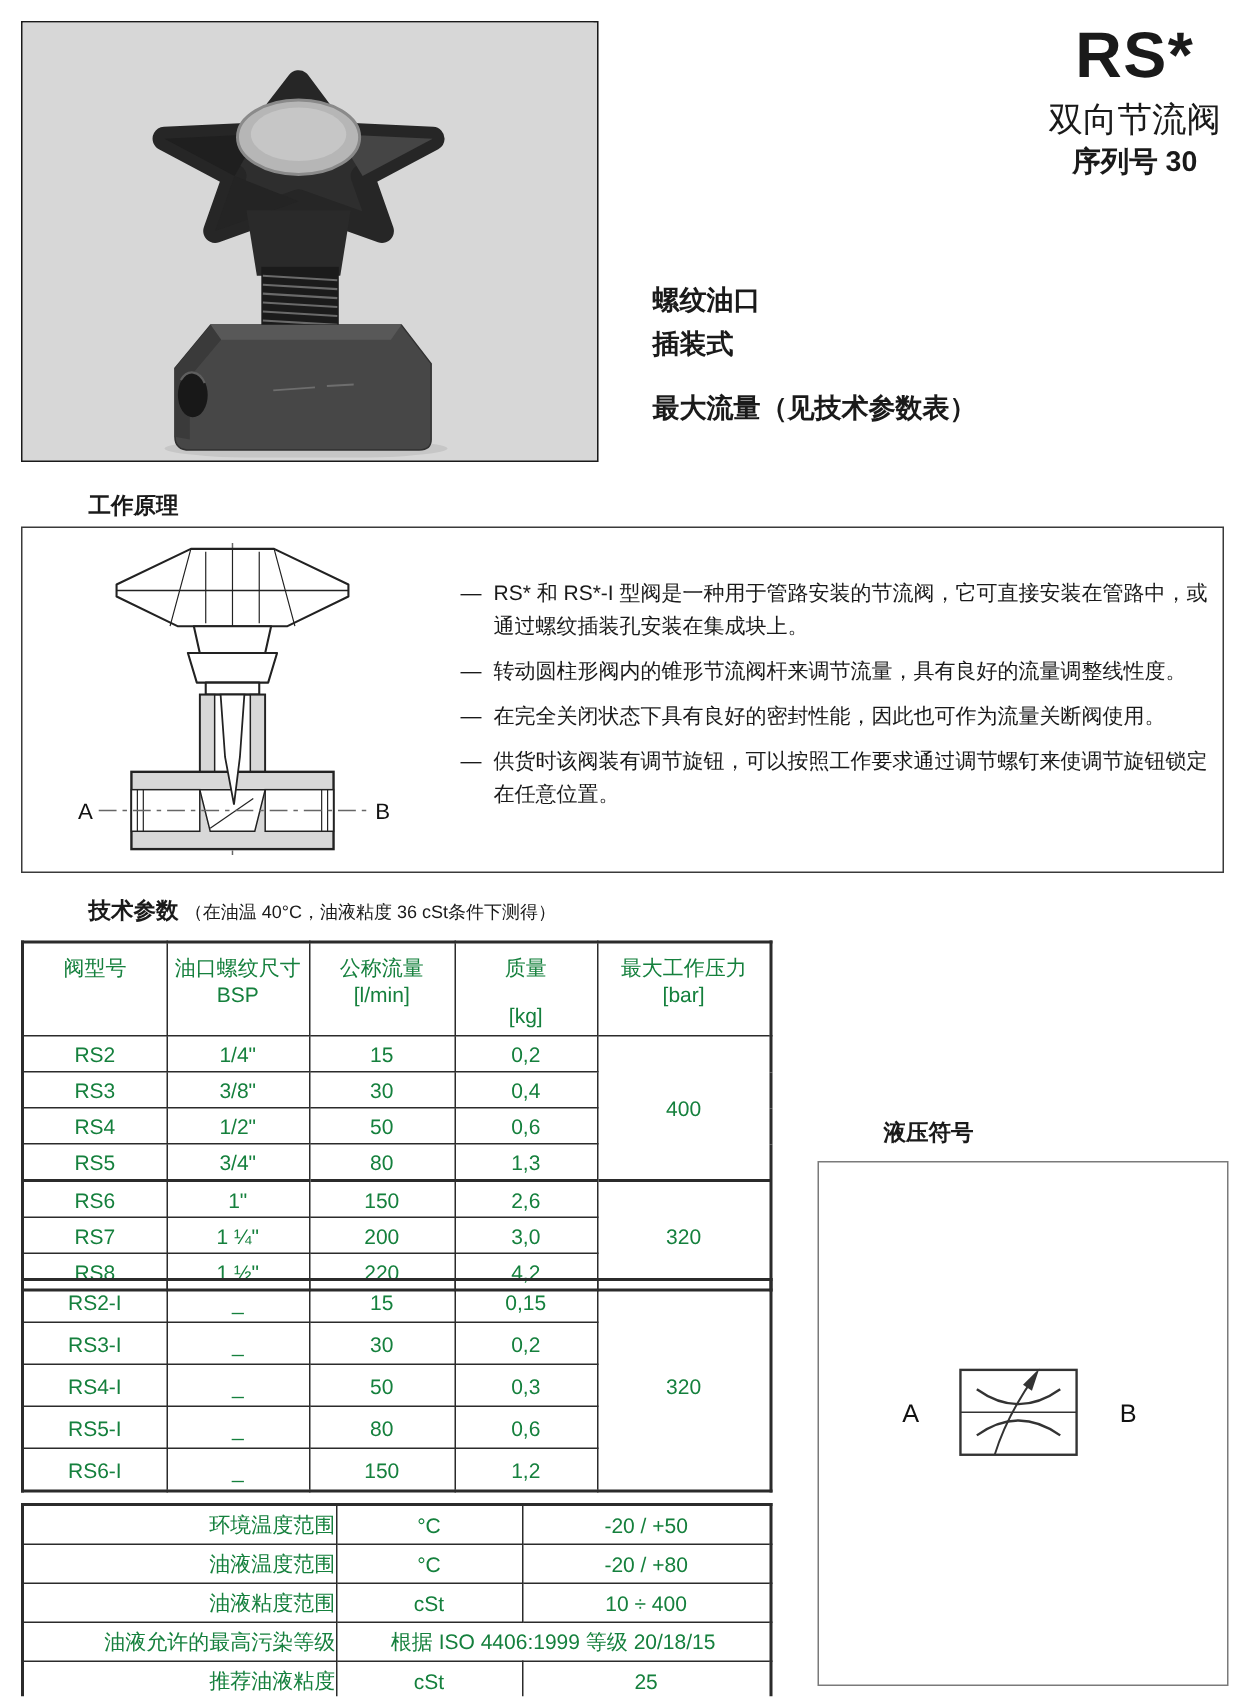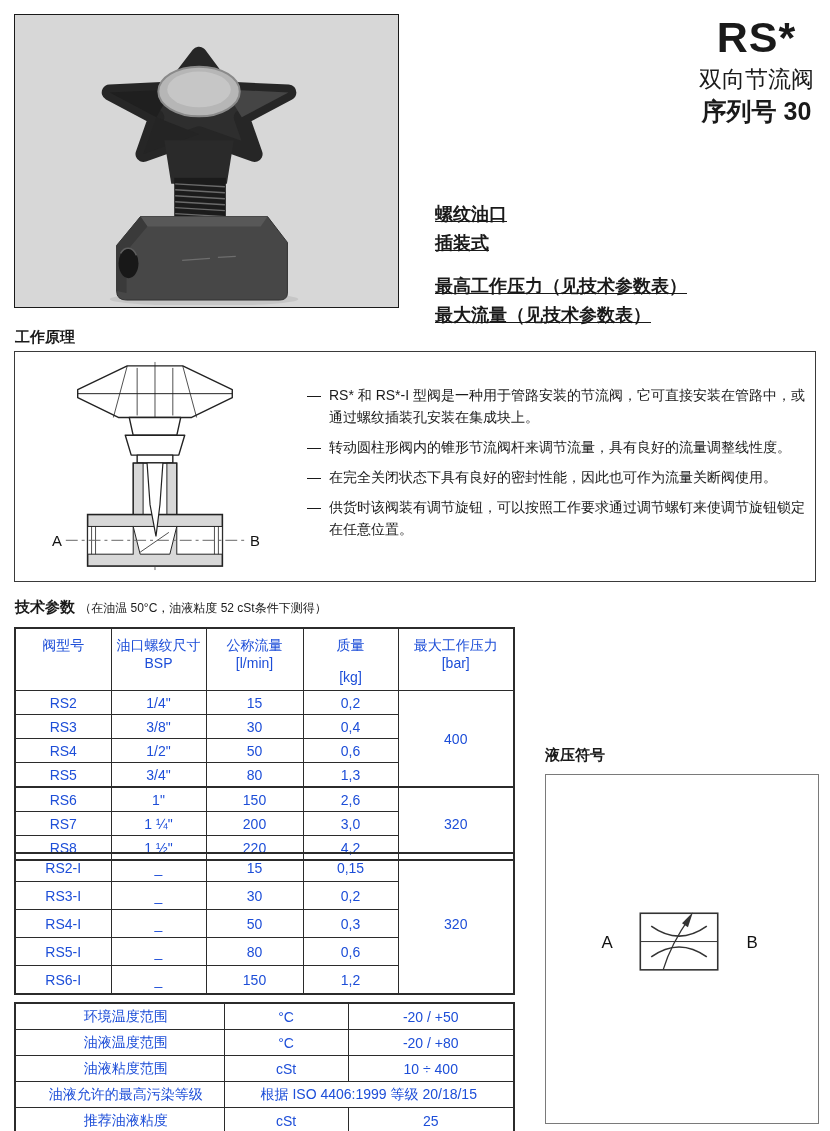--- a/index.html
+++ b/index.html
@@ -5,50 +5,50 @@
   html,body{margin:0;padding:0;background:#fff;}
   .page{position:relative;width:830px;height:1131px;background:#fff;overflow:hidden;
         font-family:"Liberation Sans","DejaVu Sans",sans-serif;color:#1a1a1a;}
 
   
   .photo-box{position:absolute;left:14px;top:14px;width:383px;height:292px;
              border:1px solid #1a1a1a;background:#d7d7d7;}
   .title-block{position:absolute;top:16px;right:16px;text-align:center;line-height:1;}
   .title-model{font-size:43px;font-weight:bold;letter-spacing:1px;}
   .title-type{font-size:23px;font-weight:normal;margin-top:9px;}
-  .title-series{font-size:25px;font-weight:bold;margin-top:8px;}
-
-  .features{position:absolute;left:435px;top:200px;font-size:18px;font-weight:bold;line-height:29px;text-decoration:underline;}
+  .title-series{font-size:19px;font-weight:bold;margin-top:8px;}
+
+  .features{position:absolute;left:435px;top:186px;font-size:18px;font-weight:bold;line-height:29px;}
   .features .gap{height:14px;}
 
   
-  .sec-head{position:absolute;font-size:15px;font-weight:bold;}
+  .sec-head{position:absolute;font-size:15px;font-weight:bold;margin-left:44px;}
   .sec-note{font-size:12px;font-weight:normal;}
 
   
   .wp-box{position:absolute;left:14px;top:351px;width:800px;height:229px;border:1px solid #3a3a3a;}
   .wp-draw{position:absolute;left:14px;top:6px;}
   .wp-bullets{position:absolute;left:292px;top:32px;width:500px;font-size:14px;line-height:22px;}
   .bullet{display:flex;gap:8px;margin-bottom:8px;}
   .bullet .dash{flex:0 0 auto;}
 
   
-  table{border-collapse:collapse;table-layout:fixed;font-size:14px;color:#1d4ed8;}
+  table{border-collapse:collapse;table-layout:fixed;font-size:14px;color:#15803d;}
   .ttab{position:absolute;left:14px;width:499px;border:2px solid #2b2b2b;}
   .ttab td,.ttab th{border:1px solid #2b2b2b;text-align:center;padding:0;font-weight:normal;}
   .t1{top:627px;}
   .t1 .hrow th{height:54px;vertical-align:top;padding-top:7px;line-height:18px;}
   .t1 .drow td{height:23px;}
   .t2{top:852px;}
   .t2 .drow td{height:27px;}
   .split td{border-top:2px solid #2b2b2b;}
   .unit-low{margin-top:14px;}
   .cond{top:1002px;}
   .cond td{height:25px;}
-  .cond td.lbl{text-align:center;padding-left:12px;}
+  .cond td.lbl{text-align:right;padding-left:12px;}
 
   
   .hs-box{position:absolute;left:545px;top:774px;width:272px;height:348px;border:1px solid #7a7a7a;}
 
   svg text{font-family:"Liberation Sans","DejaVu Sans",sans-serif;}
 </style>
 </head>
 <body>
 
 <div class="page">
@@ -94,21 +94,20 @@
   <div class="title-block">
     <div class="title-model">RS*</div>
     <div class="title-type">双向节流阀</div>
     <div class="title-series">序列号 30</div>
   </div>
 
   <div class="features">
     <div>螺纹油口</div>
     <div>插装式</div>
     <div class="gap"></div>
-    <div>最高工作压力（见技术参数表）</div>
     <div>最大流量（见技术参数表）</div>
   </div>
 
   <div class="sec-head" style="left:15px;top:328px;">工作原理</div>
 
   <div class="wp-box">
     <div class="wp-draw">
       <svg width="250" height="216" viewBox="0 0 250 218">
         <line x1="126" y1="4" x2="126" y2="214" stroke="#666" stroke-width="1" stroke-dasharray="12 4 3 4"></line>
         <g fill="#fff" stroke="#222" stroke-width="1.4" stroke-linejoin="round">
@@ -159,21 +158,21 @@
       </div>
       <div class="bullet">
         <span class="dash">—</span>
         <span>供货时该阀装有调节旋钮，可以按照工作要求通过调节螺钉来使调节旋钮锁定在任意位置。</span>
       </div>
     </div>
   </div>
 
   <div class="sec-head" style="left:15px;top:598px;">
     <span>技术参数</span>
-    <span class="sec-note">（在油温 50°C，油液粘度 52 cSt条件下测得）</span>
+    <span class="sec-note">（在油温 40°C，油液粘度 36 cSt条件下测得）</span>
   </div>
 
   <table class="ttab t1">
     <colgroup>
         <col style="width:96px">
         <col style="width:95px">
         <col style="width:97px">
         <col style="width:95px">
         <col style="width:116px">
       </colgroup>

